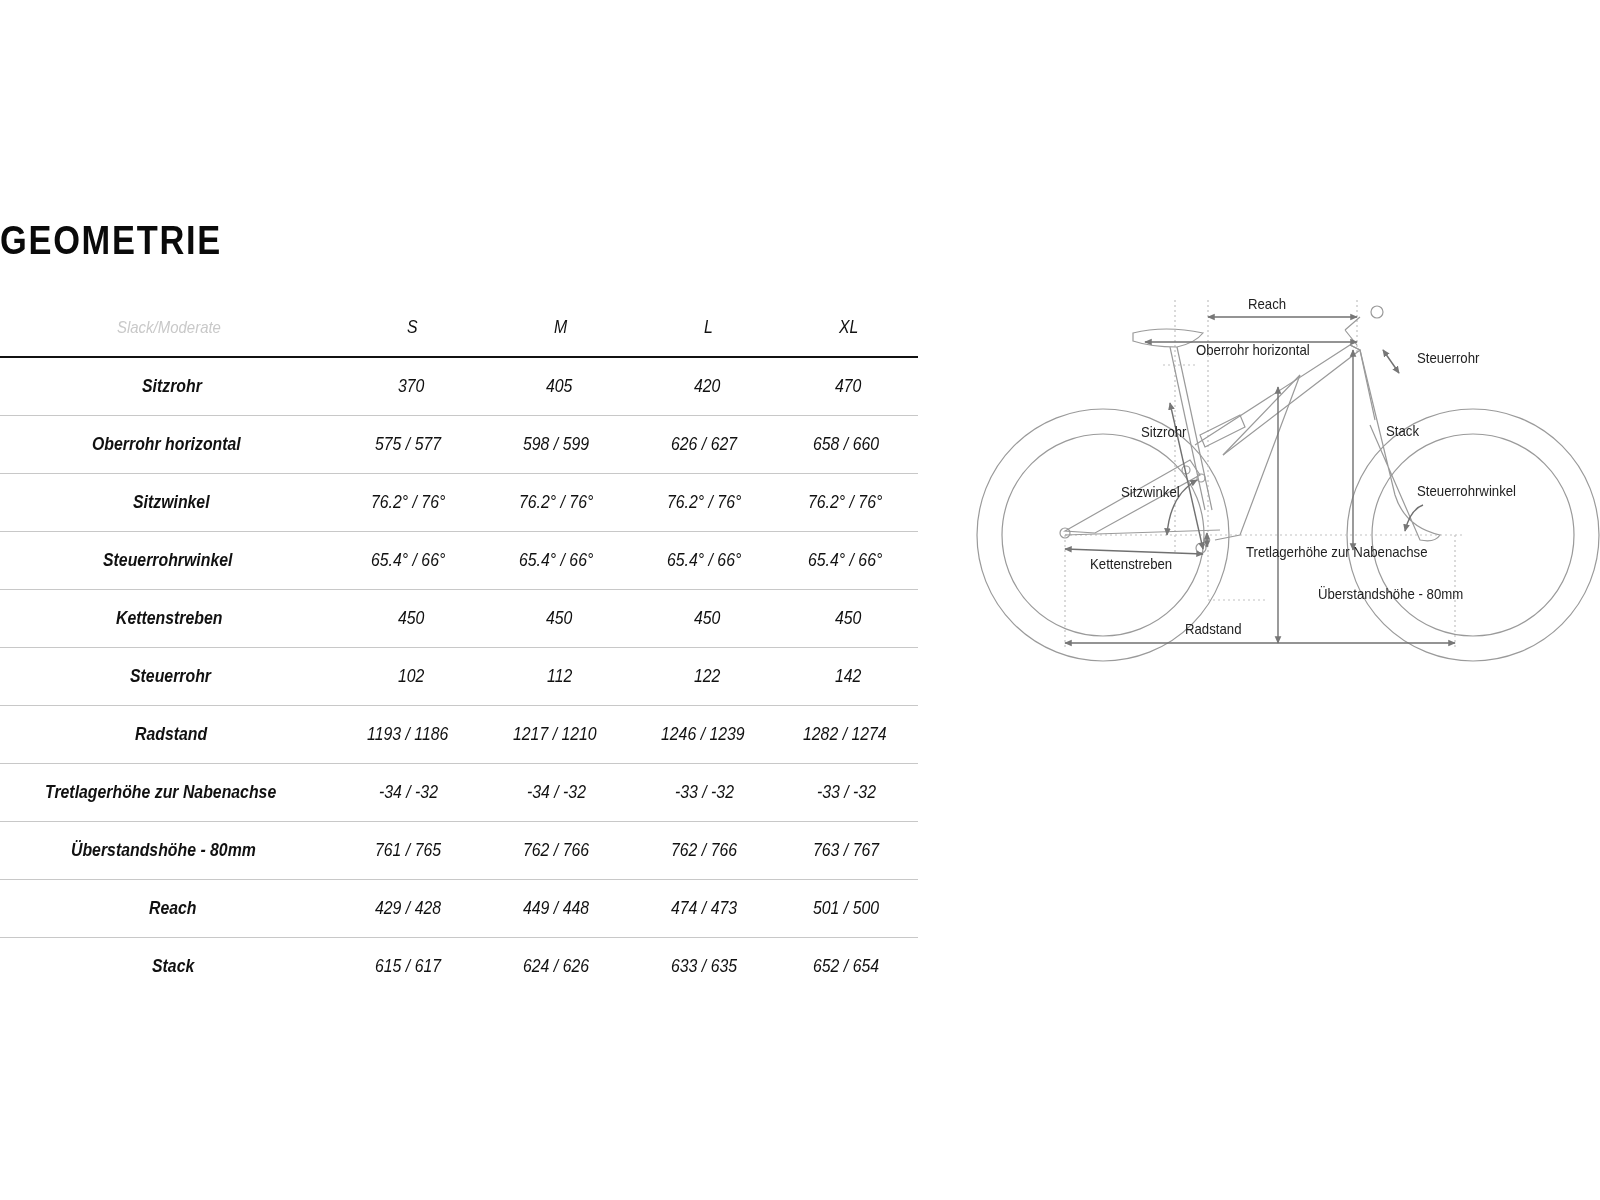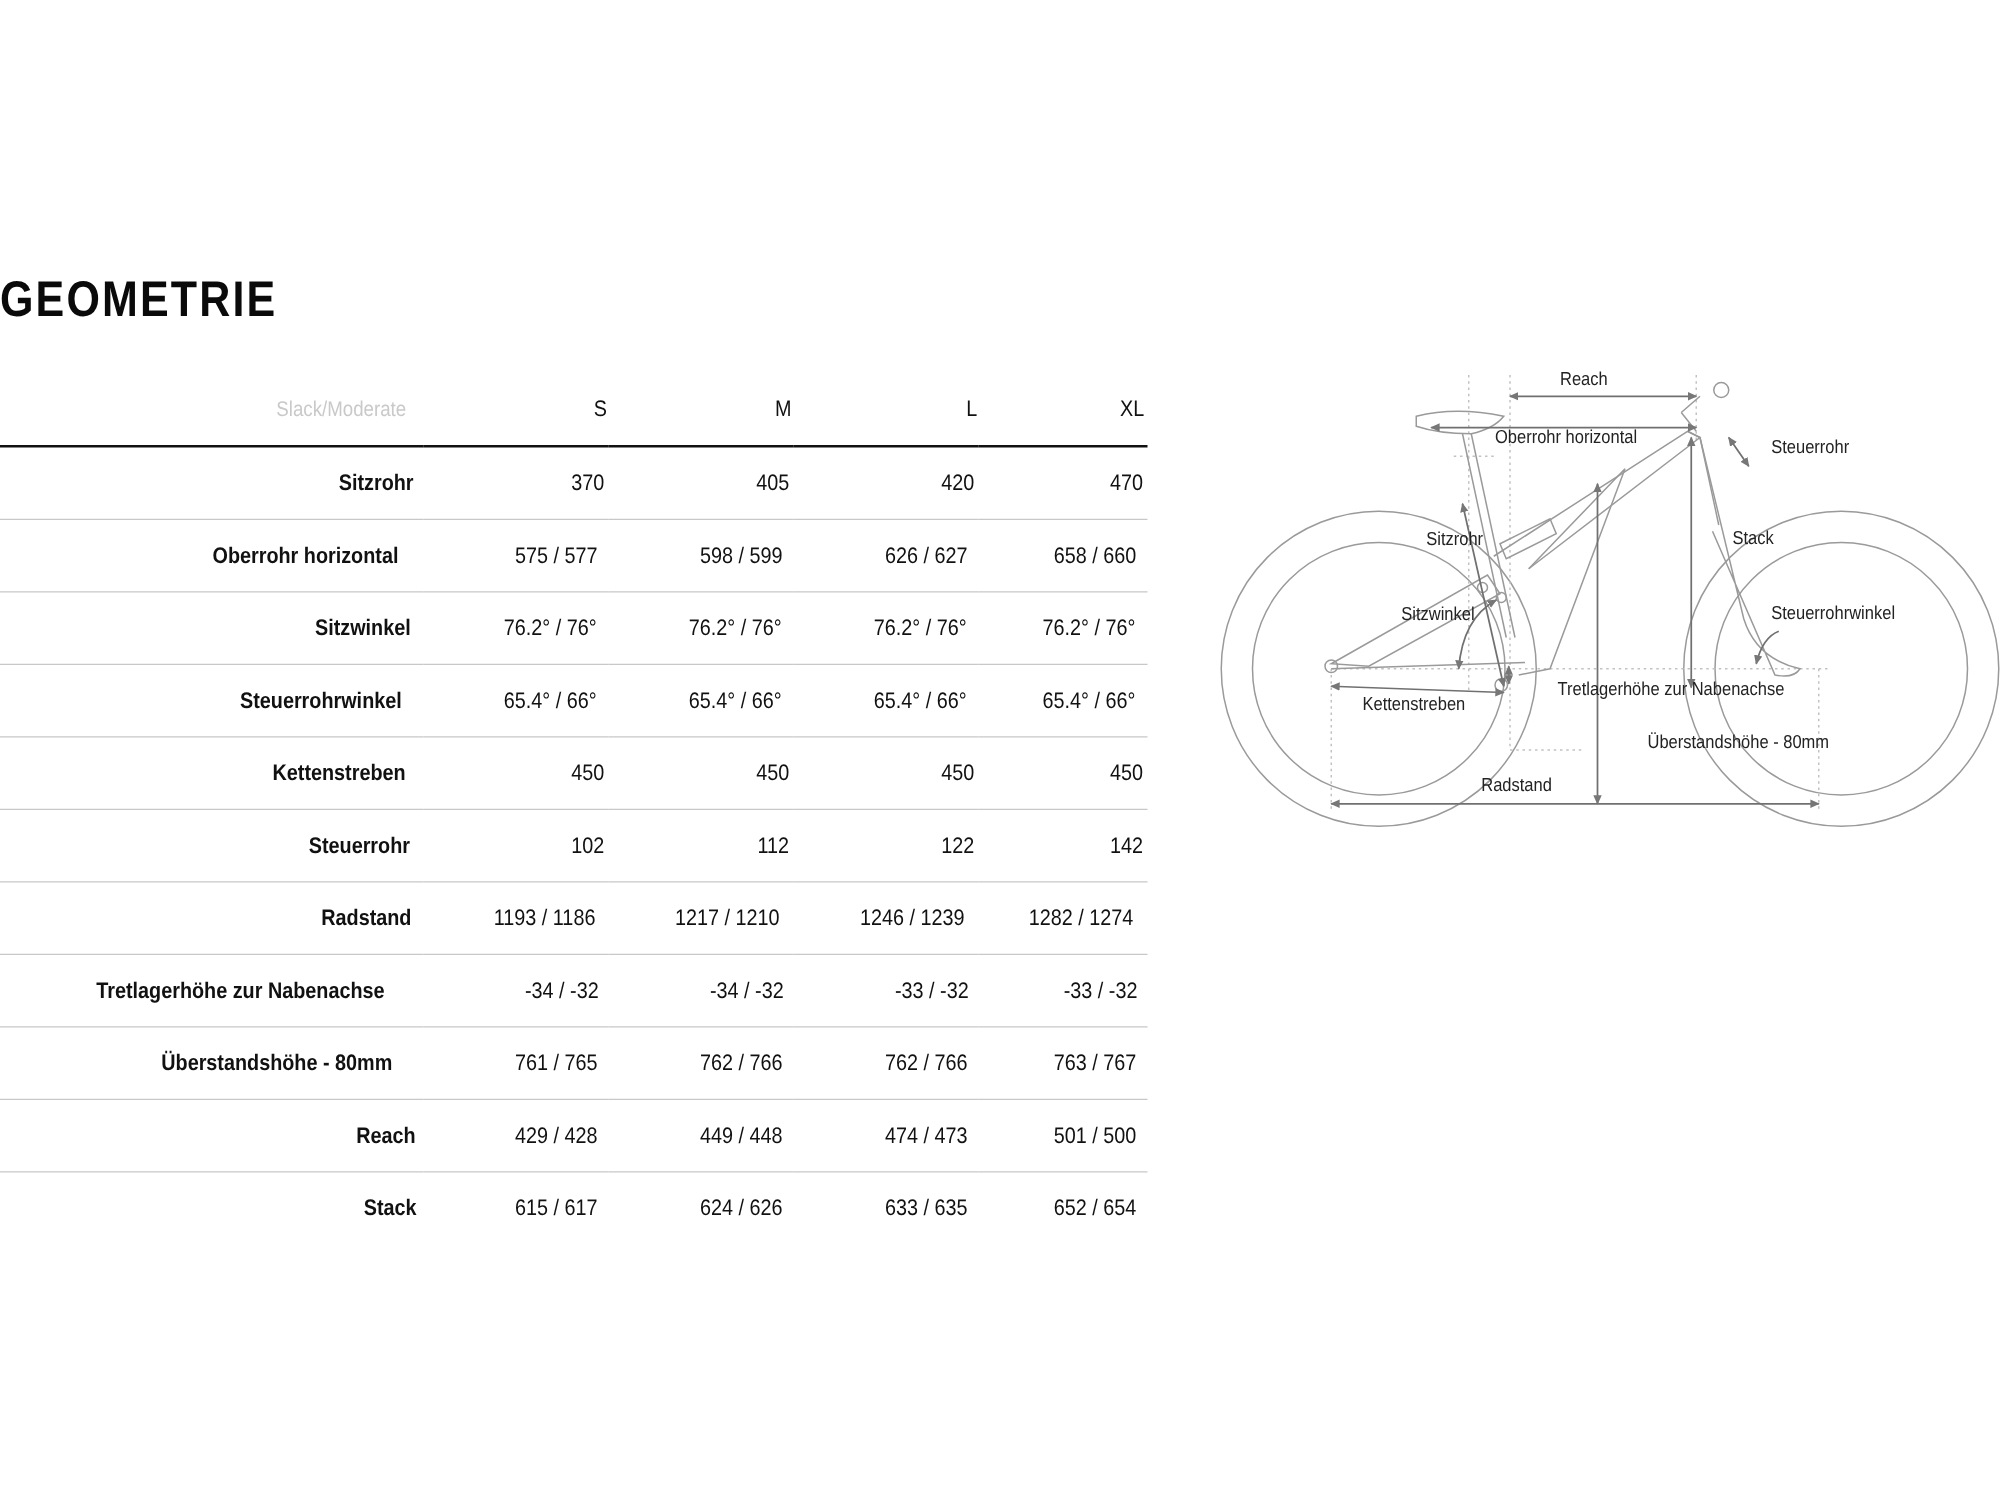--- a/index.html
+++ b/index.html
@@ -1,21 +1,21 @@
 <!DOCTYPE html>
 <html><head>
 <meta charset="utf-8">
 <style>
   html, body { margin: 0; padding: 0; background: #ffffff; }
   body { width: 1600px; height: 1200px; position: relative; overflow: hidden;
          font-family: "Liberation Sans", sans-serif; color: #111; }
   .title { position: absolute; left: 0; top: 218px; font-size: 40px; font-weight: 700;
            letter-spacing: 2px; transform: scaleX(0.86); transform-origin: left top; margin: 0; color: #0a0a0a; }
   table { position: absolute; left: 0; top: 298px; width: 918px; border-collapse: collapse; }
-  th, td { text-align: right; padding: 0; height: 57px; font-size: 18px; }
+  th, td { text-align: center; padding: 0; height: 57px; font-size: 18px; font-style: italic; }
   th { height: 58px; font-weight: 400; }
   thead tr { border-bottom: 2px solid #111; }
   tbody tr { border-bottom: 1.5px solid #c8c8c8; }
   tbody tr:last-child { border-bottom: none; }
   .c0 { width: 325px; padding-left: 14px; }
   .c1 { width: 148px; }
   .c2 { width: 148px; }
   .c3 { width: 148px; }
   .c4 { }
   .hdr-label { color: #c9c9c9; font-size: 17px; }

